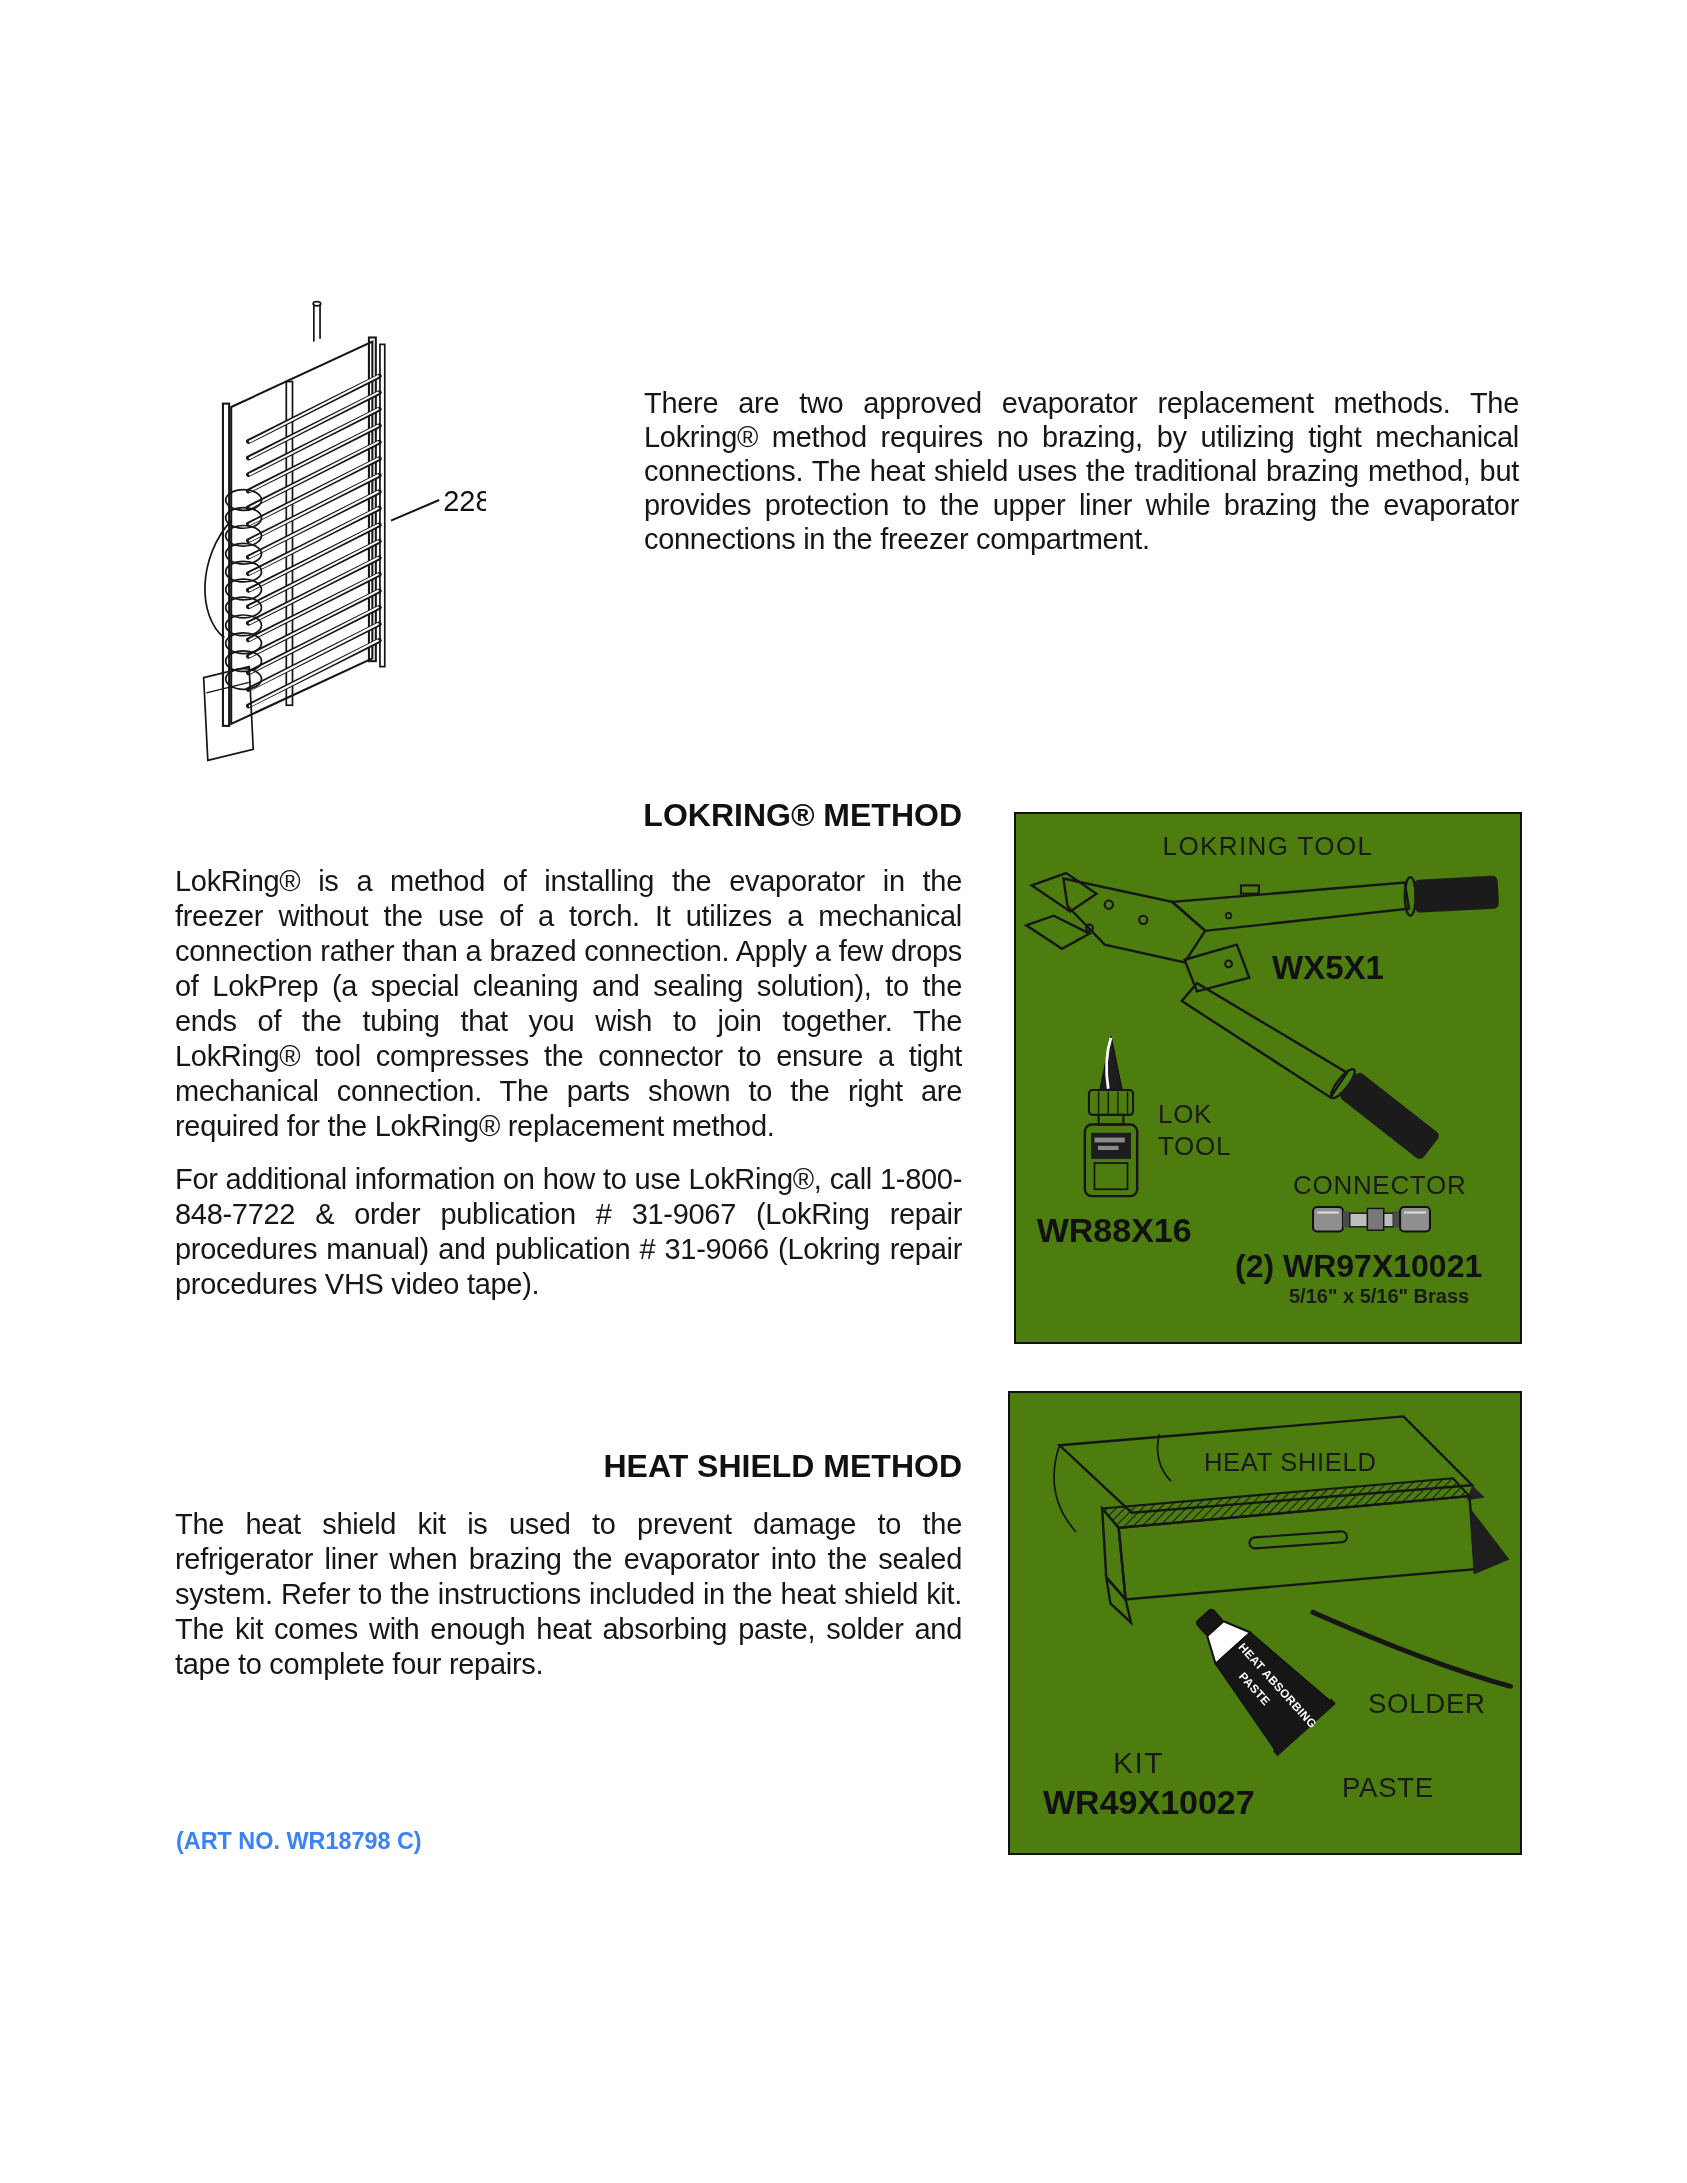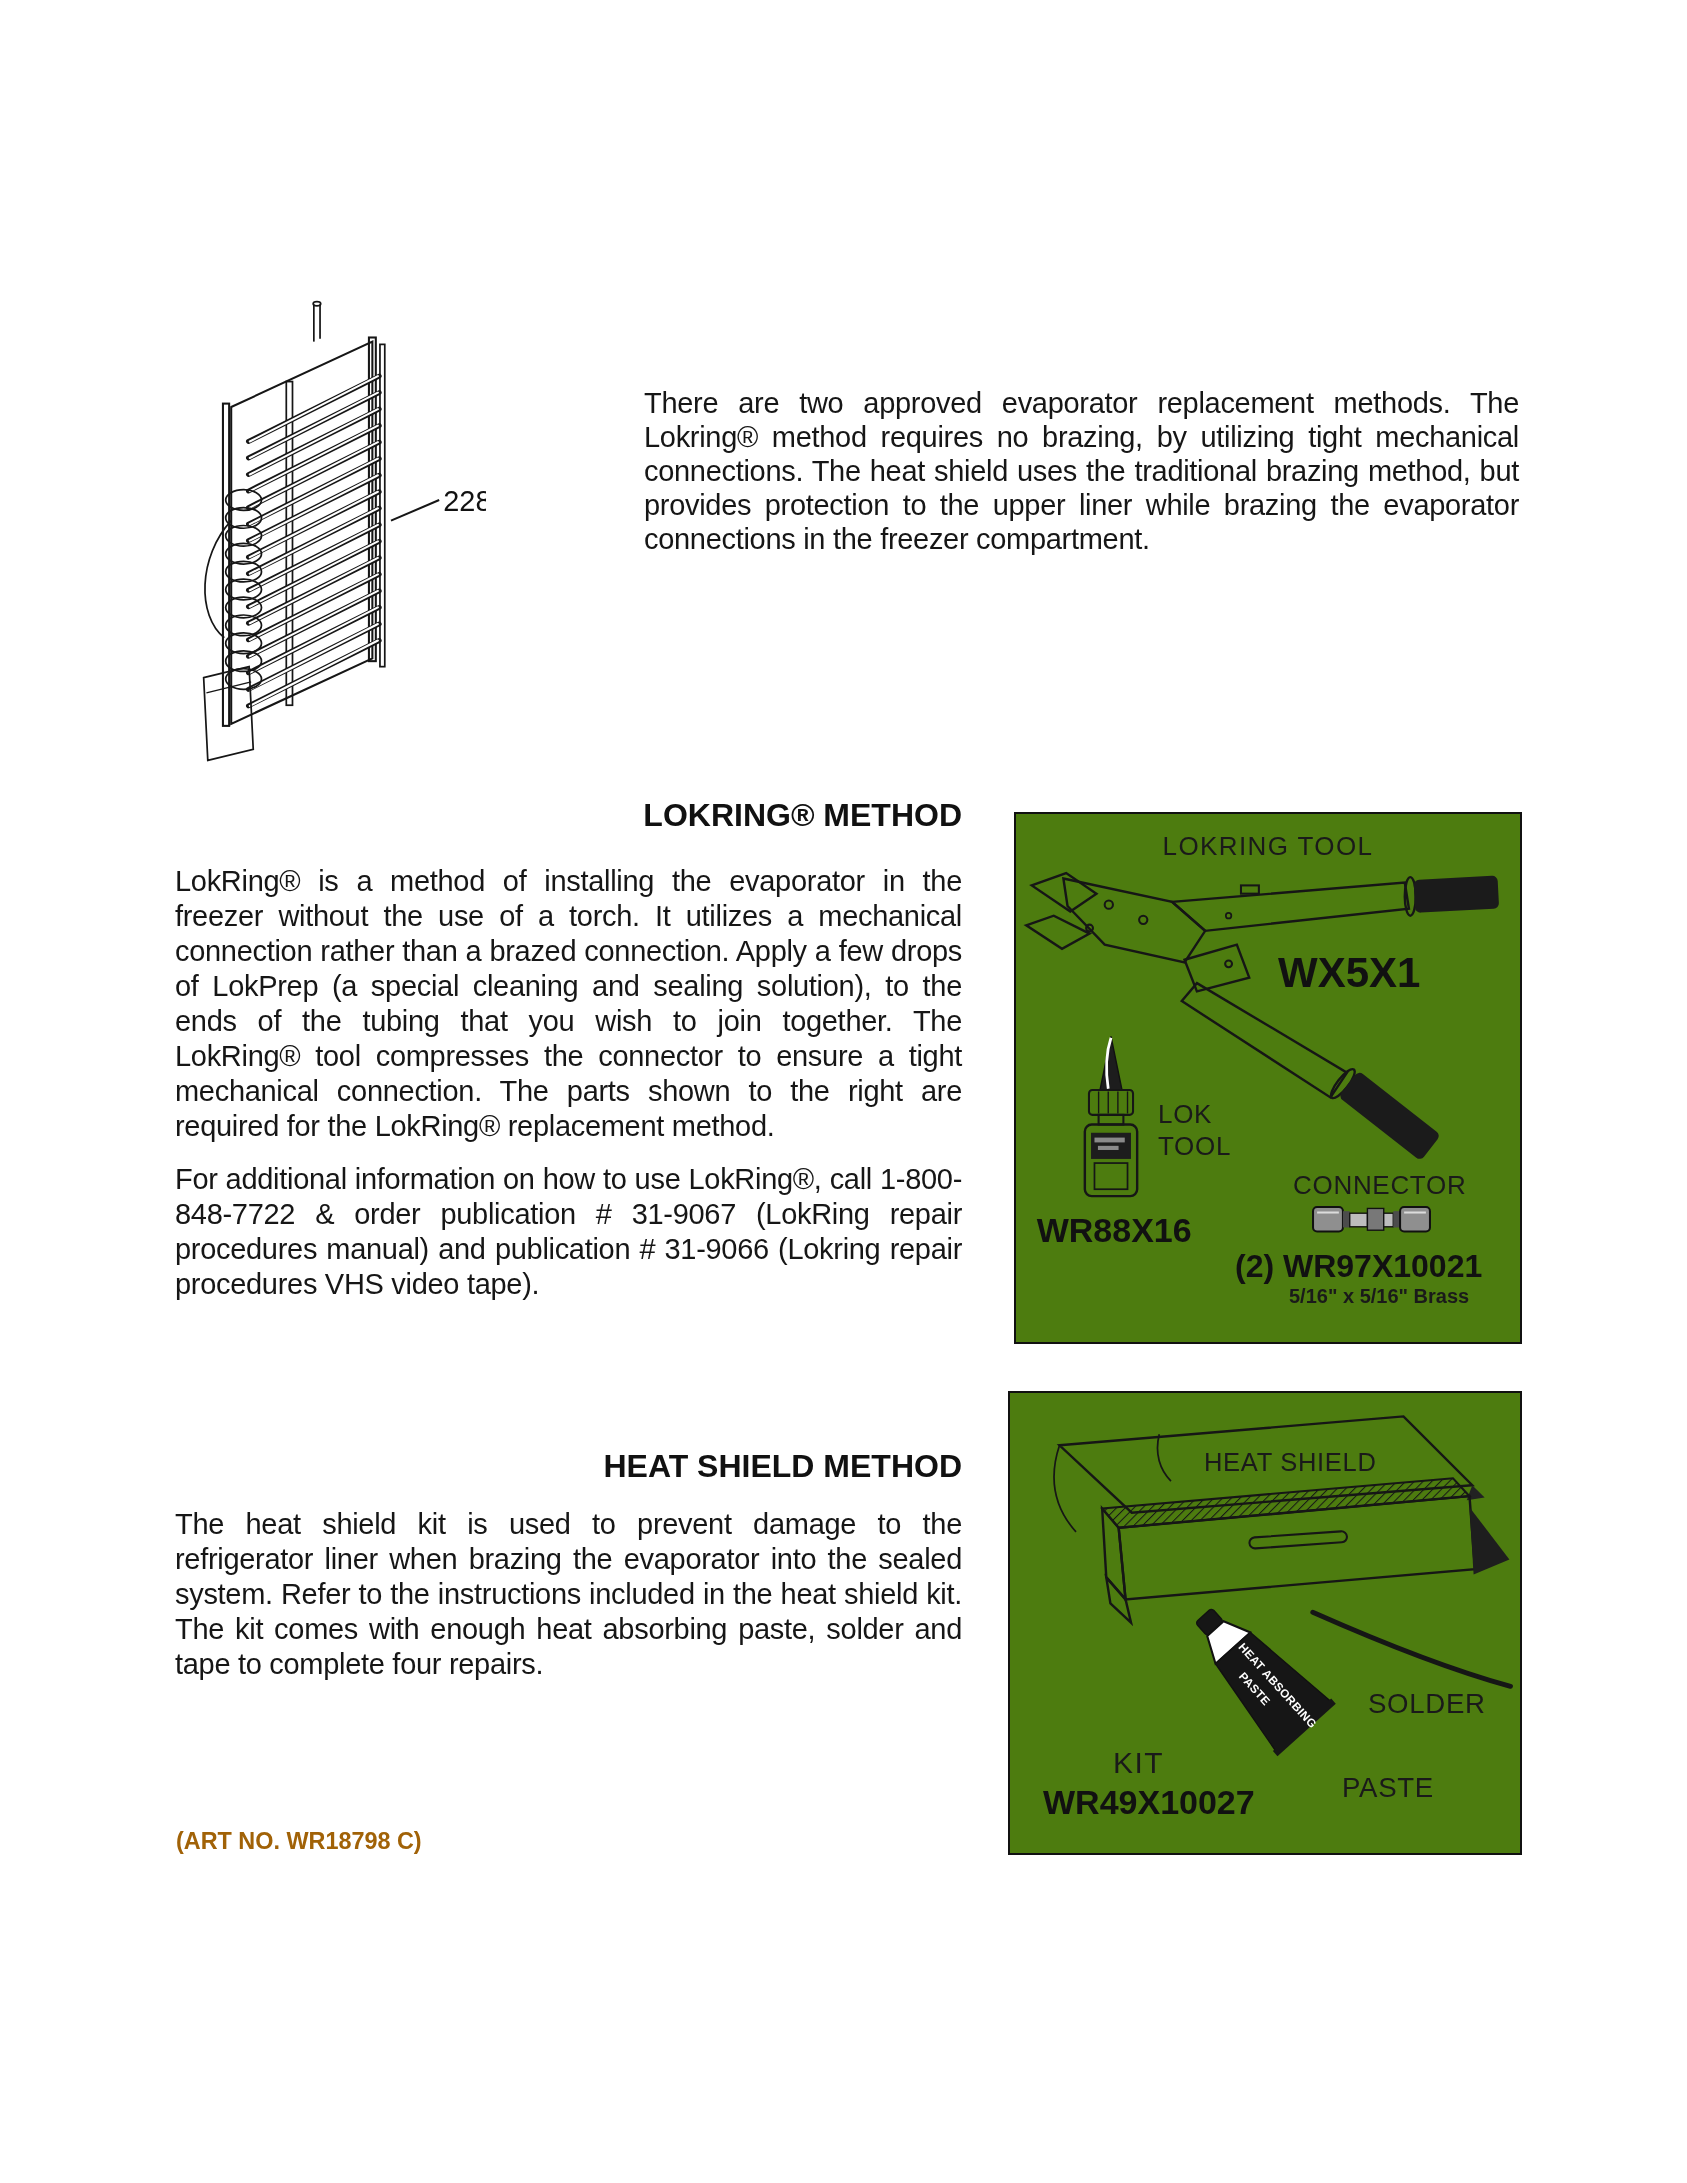--- a/index.html
+++ b/index.html
@@ -46,21 +46,21 @@
   .small-note{
     font-size:20px;
     font-weight:600;
     color:#1a1a1a;
     white-space:nowrap;
   }
   .artno{
     font-size:23.4px;
     font-weight:bold;
     letter-spacing:0px;
-    color:#a16207;
+    color:#3b82f6;
     white-space:nowrap;
   }
   svg{display:block;}
   .lineart{stroke:#161616;fill:none;}
 </style>
 </head>
 <body>
 
 <div id="page">
 
@@ -186,21 +186,21 @@
         <path class="lineart" stroke-width="3.5" fill="#fff" d="M254,176 L472,306 L448,342 L232,202 Z"></path>
 
         <ellipse class="lineart" stroke-width="3.5" fill="#fff" cx="466" cy="322" rx="8" ry="26" transform="rotate(38 466 322)"></ellipse>
 
         <g transform="rotate(38 474 322)">
           <rect x="474" y="298" width="152" height="48" rx="8" fill="#1b1b1b"></rect>
         </g>
       </svg>
     </div>
 
-    <div class="abs partnum" style="left:262px;top:135px;font-size:42px;">WX5X1</div>
+    <div class="abs partnum" style="left:256px;top:135px;font-size:33px;">WX5X1</div>
 
     <div class="abs" style="left:59px;top:221px;width:72px;height:168px;">
       <svg width="72" height="168" viewBox="0 0 104 244">
         <polygon points="52,2 68,80 36,80" fill="#1d1d1d" stroke="#111" stroke-width="2"></polygon>
         <path d="M52,4 C 44,28 44,52 48,78" stroke="#fff" stroke-width="4" fill="none"></path>
         <rect class="lineart" stroke-width="3" fill="#fff" x="20" y="80" width="64" height="36" rx="5"></rect>
         <line class="lineart" stroke-width="2" x1="34" y1="82" x2="34" y2="114"></line>
         <line class="lineart" stroke-width="2" x1="48" y1="82" x2="48" y2="114"></line>
         <line class="lineart" stroke-width="2" x1="62" y1="82" x2="62" y2="114"></line>
         <line class="lineart" stroke-width="2" x1="76" y1="82" x2="76" y2="114"></line>

